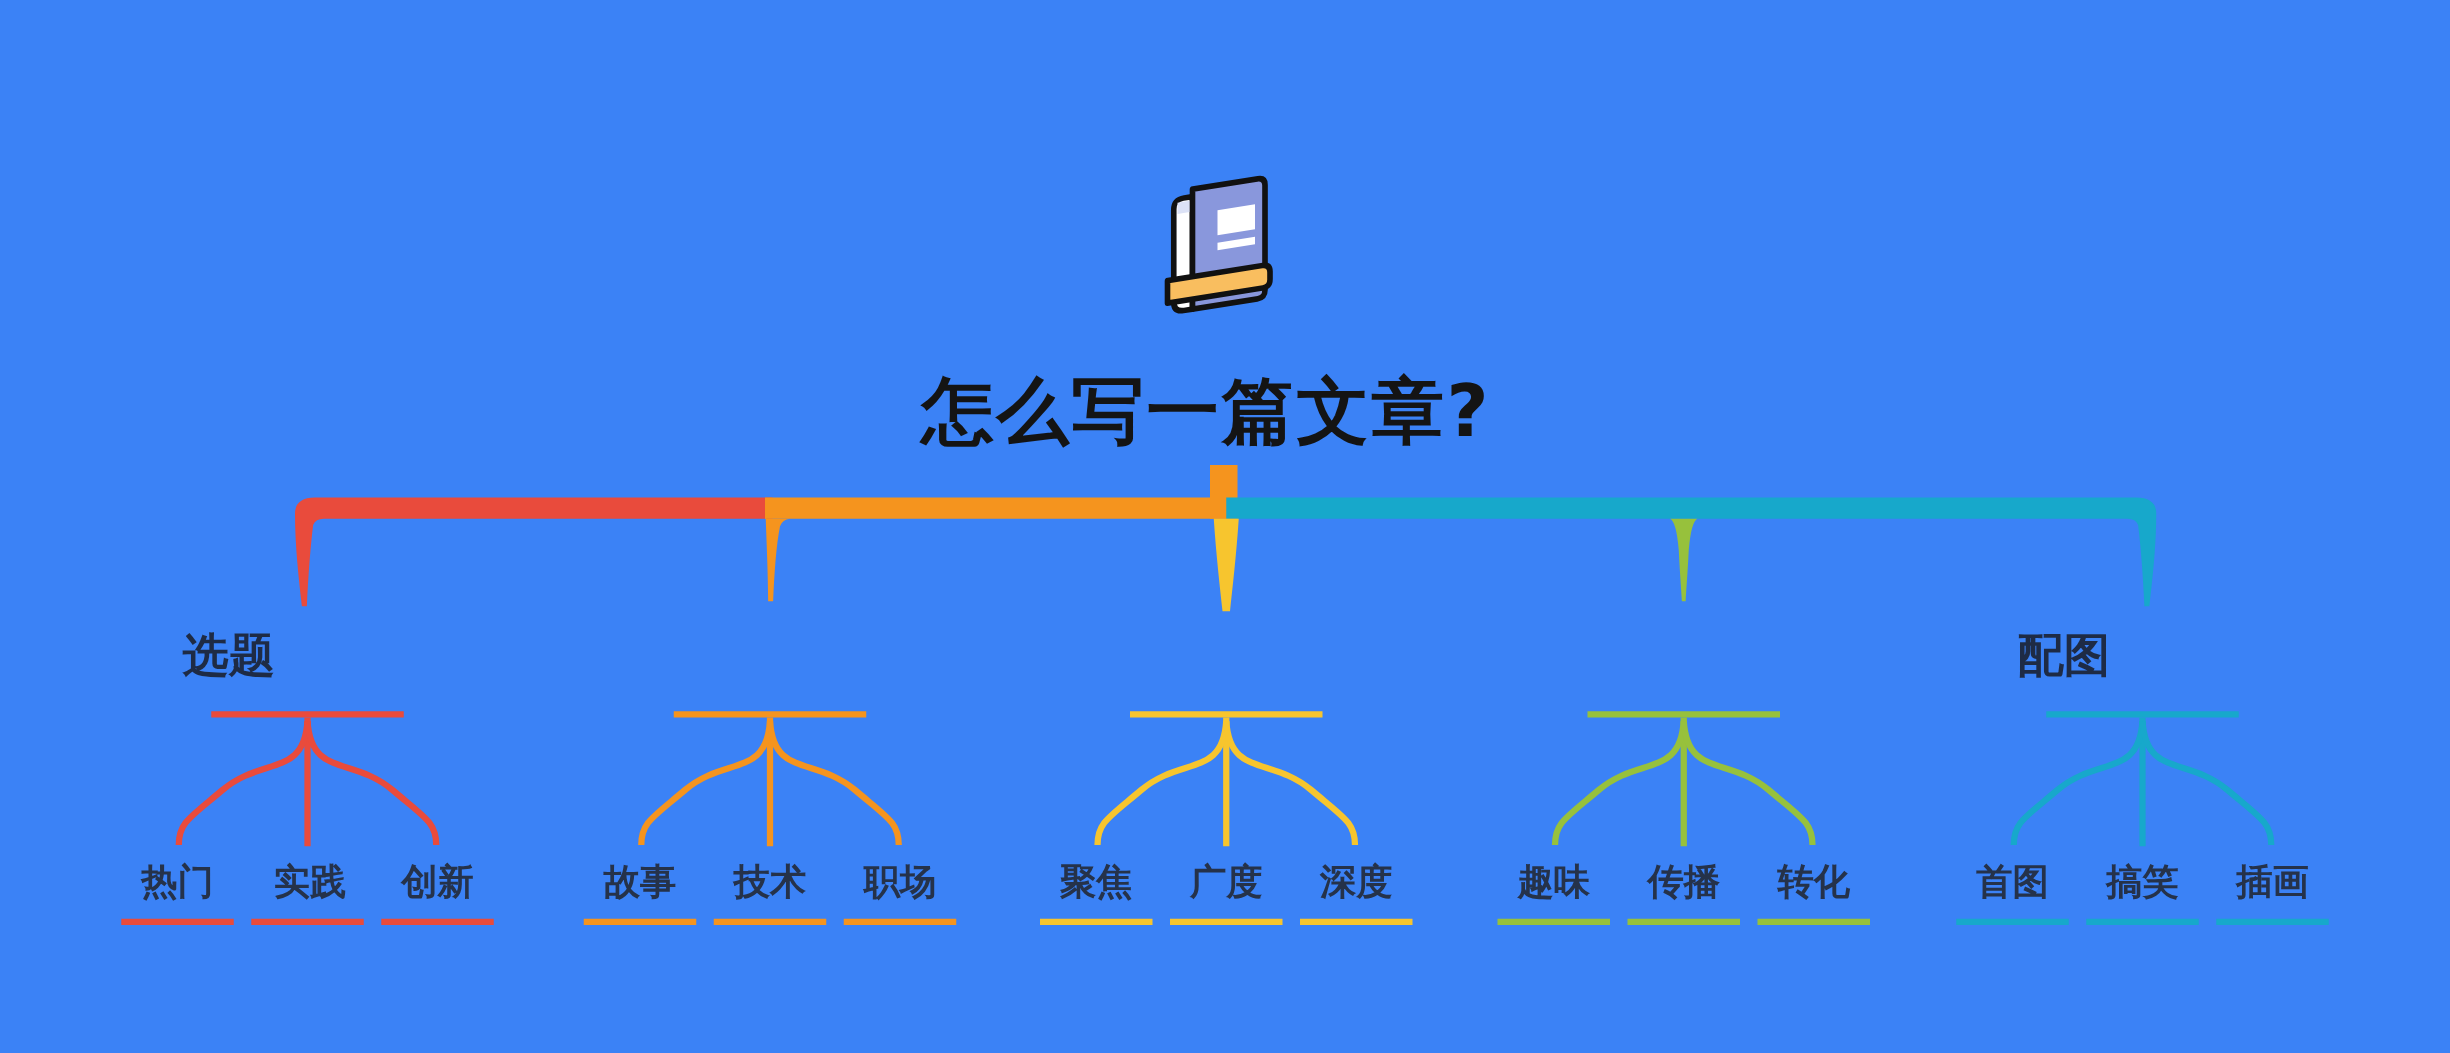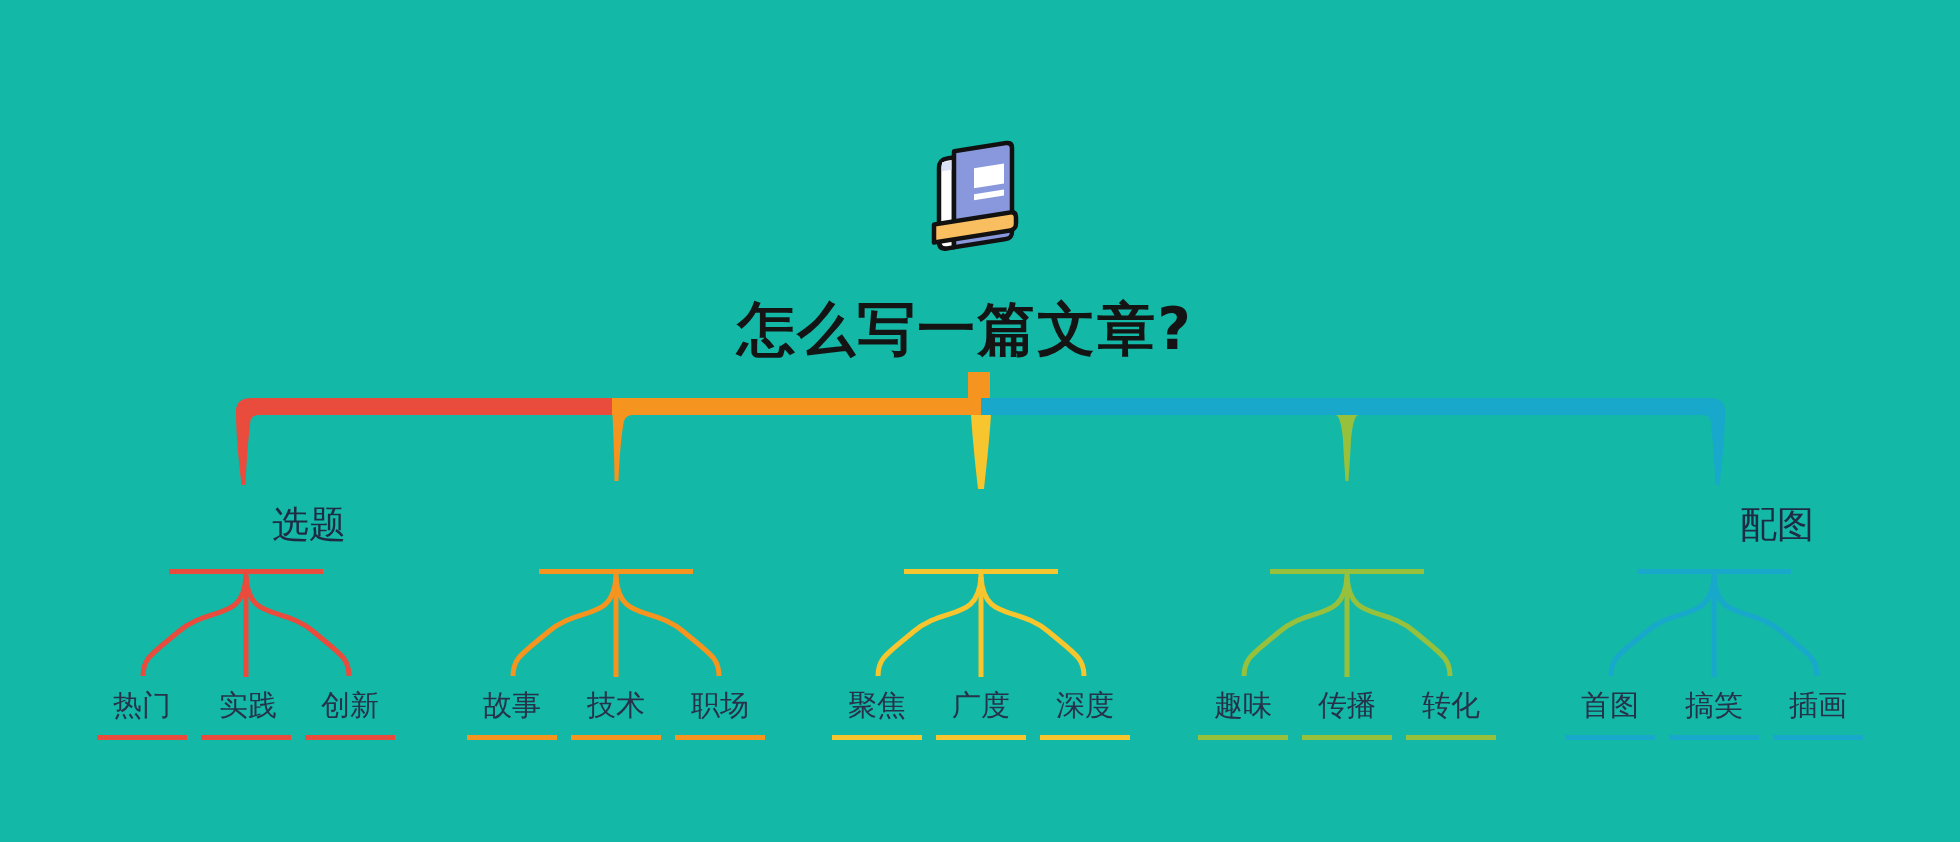--- a/index.html
+++ b/index.html
@@ -1,25 +1,25 @@
 <!DOCTYPE html>
 <html lang="zh"><head>
 <meta charset="utf-8">
 <style>
   html,body{margin:0;padding:0;background:#fff;}
-  .canvas{position:relative;width:1960px;height:842px;background:#14b8a6;overflow:hidden;
+  .canvas{position:relative;width:1960px;height:842px;background:#3b82f6;overflow:hidden;
           font-family:"DejaVu Sans","Liberation Sans",sans-serif;}
   .connectors{position:absolute;left:0;top:0;pointer-events:none;}
   .book{position:absolute;left:905px;top:104px;width:150px;height:150px;}
   .title{position:absolute;left:465px;top:291px;width:1000px;margin:0;text-align:center;
          font-size:58px;font-weight:900;letter-spacing:2px;color:#141414;white-space:nowrap;}
-  .nlabel{position:absolute;top:500px;width:200px;text-align:right;font-size:37px;
-          font-weight:400;color:#1E2B45;white-space:nowrap;cursor:default;}
+  .nlabel{position:absolute;top:500px;width:200px;text-align:left;font-size:37px;
+          font-weight:700;color:#1E2B45;white-space:nowrap;cursor:default;}
   .clabel{position:absolute;top:686px;width:120px;text-align:center;font-size:29px;
-          font-weight:400;color:#25324A;white-space:nowrap;cursor:default;}
+          font-weight:700;color:#25324A;white-space:nowrap;cursor:default;}
 </style>
 </head>
 <body>
 
 <div class="canvas">
 
   <svg class="book" viewBox="0 0 150 150">
     <g transform="translate(32,44) skewY(-9)" stroke-width="4.5" stroke-linejoin="round" stroke="#111111">
       <path d="M 10,12 H 17 V 102 H 10 Q 2,102 2,94 V 20 Q 2,12 10,12 Z" fill="#FFFFFF"></path>
       <rect x="5" y="15" width="11" height="9" stroke="none" fill="#DCE2F6"></rect>

